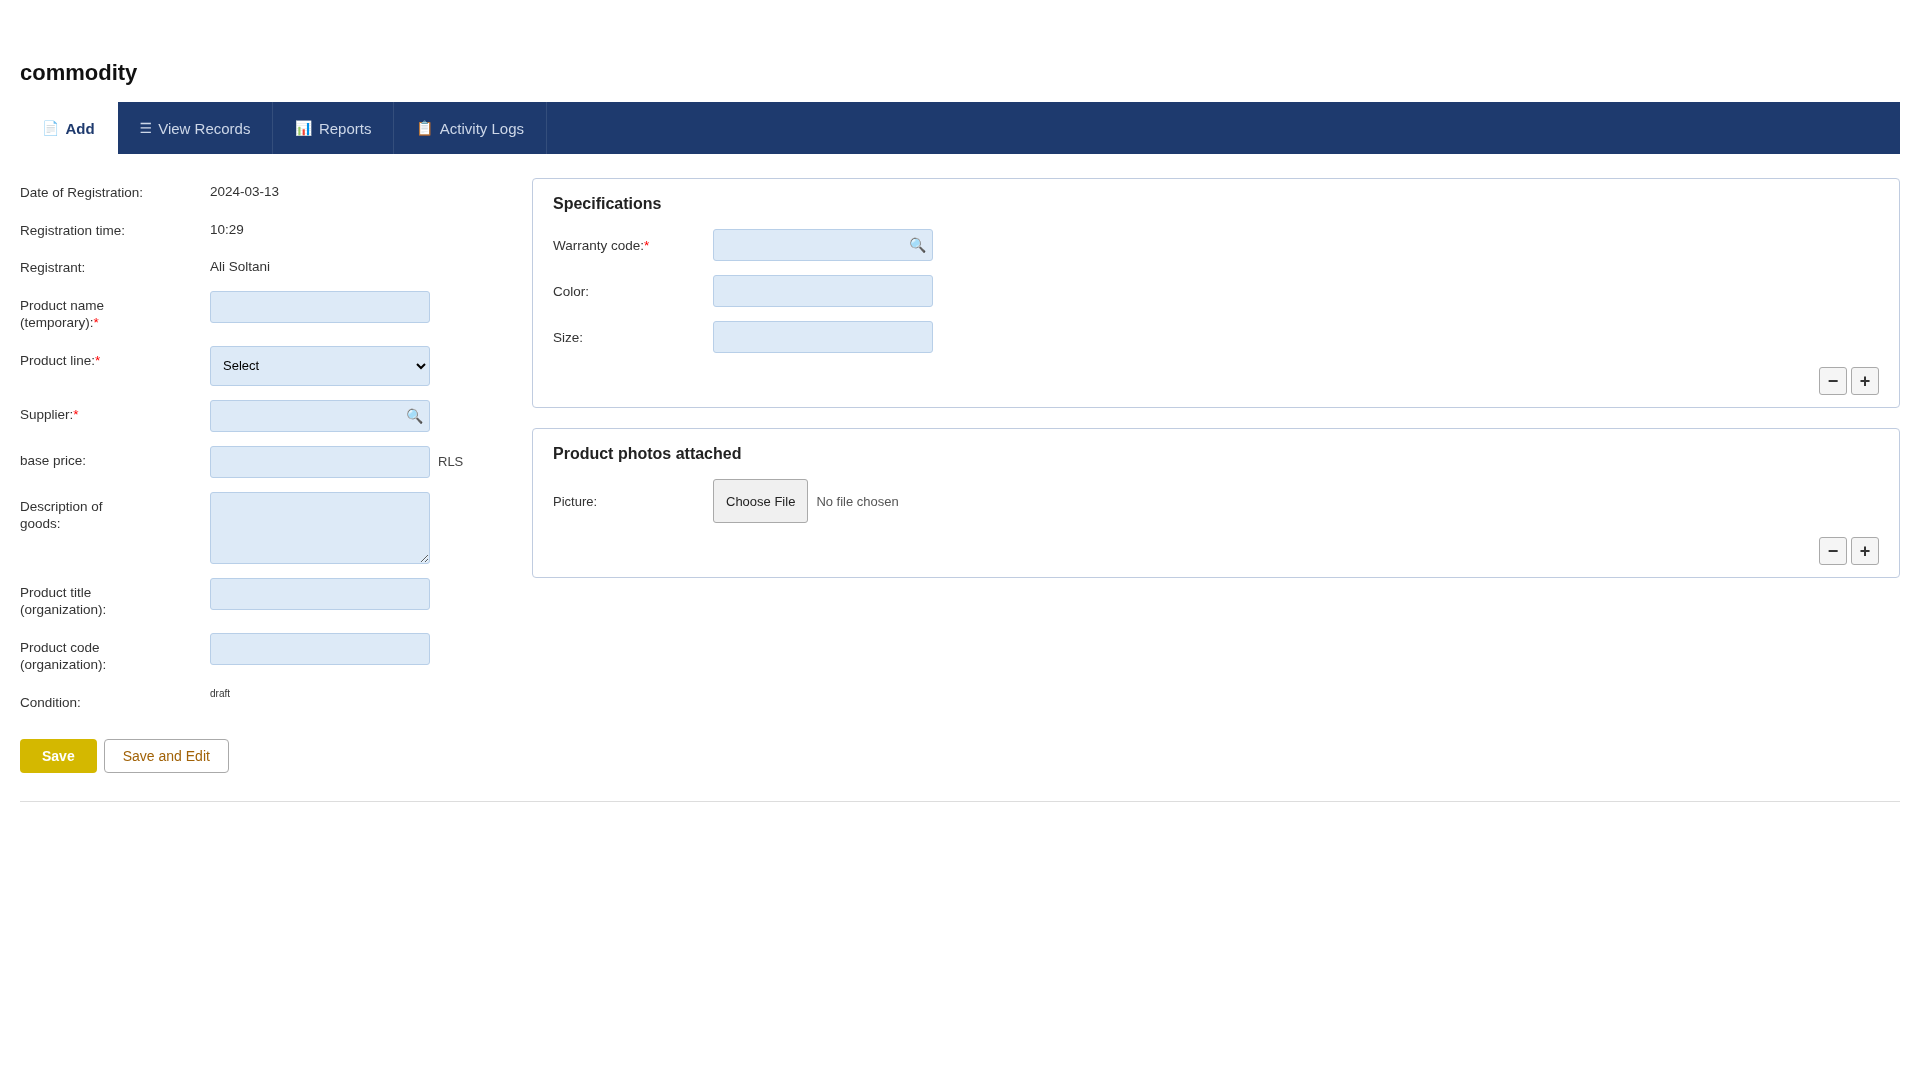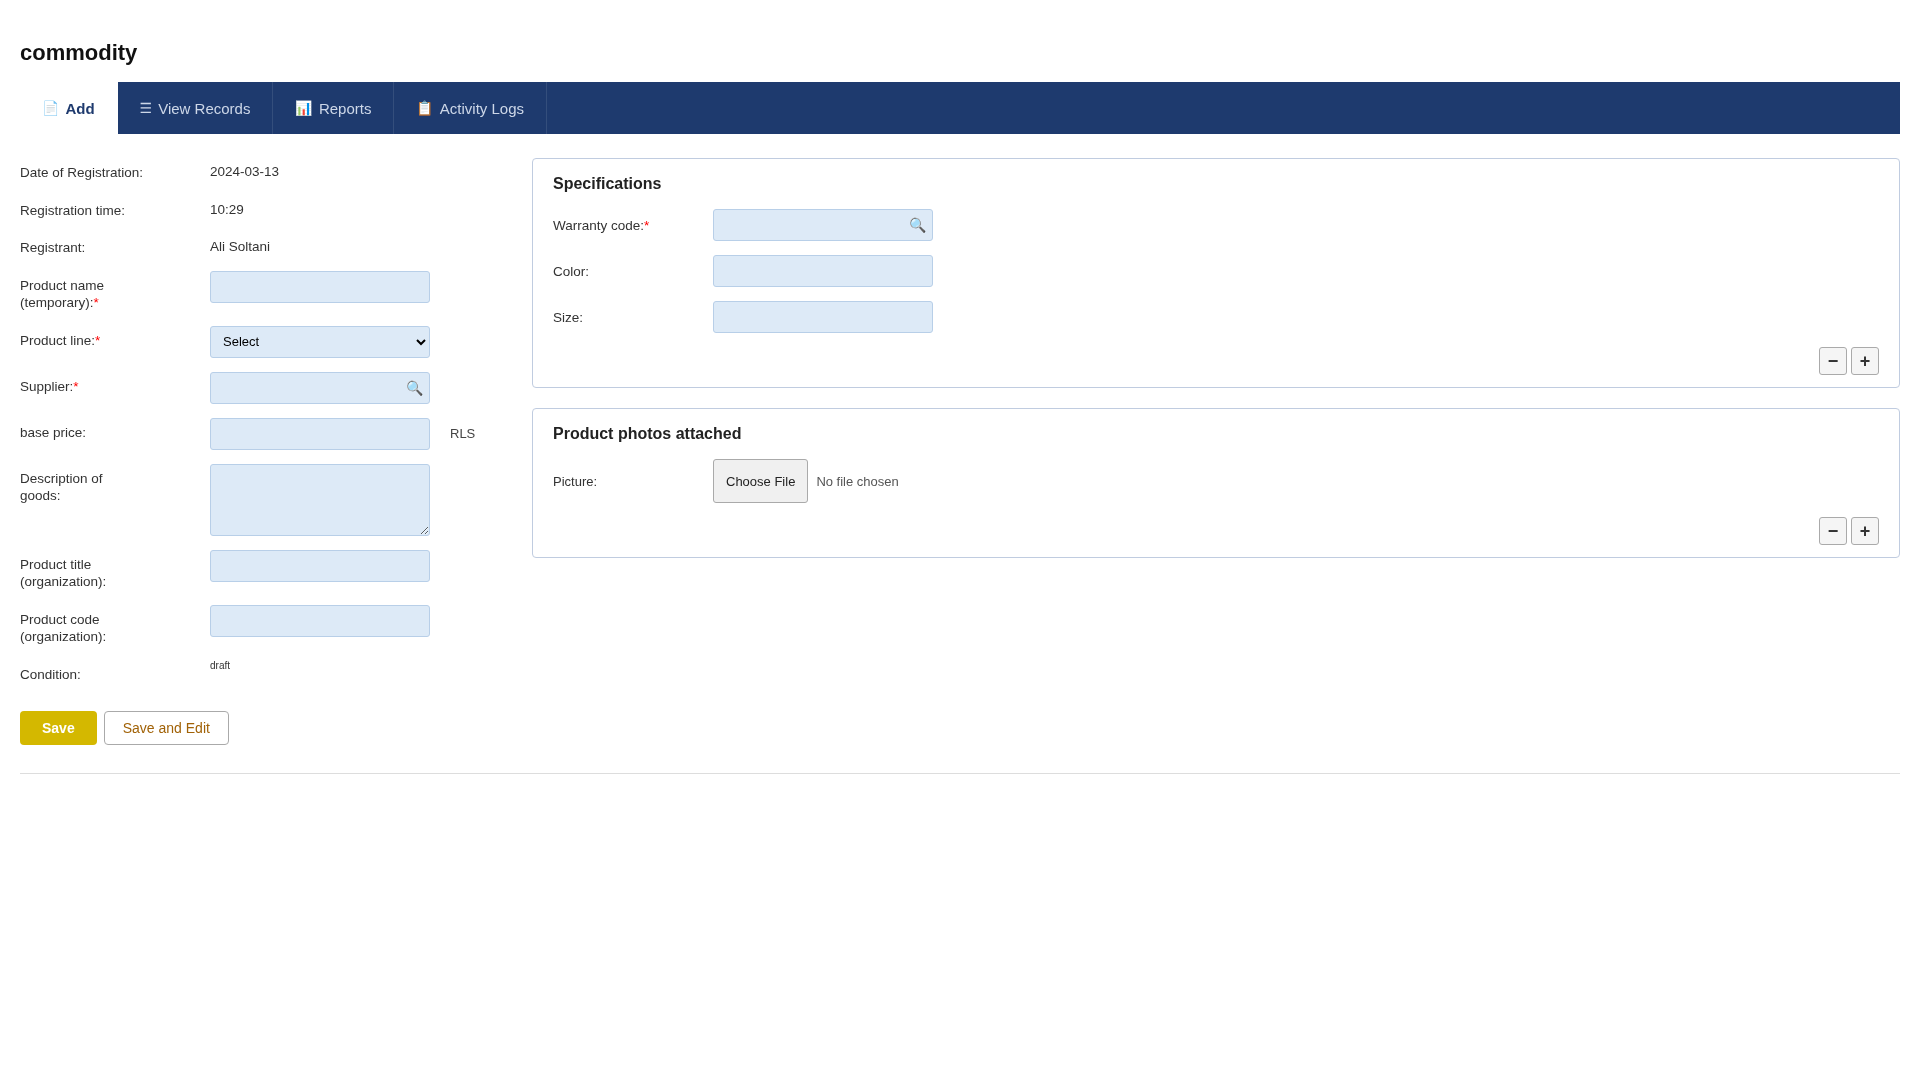--- a/index.html
+++ b/index.html
@@ -3,21 +3,21 @@
   <meta charset="utf-8">
   <style>
     * { box-sizing: border-box; margin: 0; padding: 0; }
     body {
       font-family: Arial, sans-serif;
       font-size: 14px;
       background: #fff;
       color: #222;
     }
     .page-wrapper {
-      padding: 40px 20px 20px 20px;
+      padding: 60px 20px 20px 20px;
       max-width: 1920px;
     }
     .page-title {
       font-size: 22px;
       font-weight: bold;
       margin-bottom: 16px;
       color: #111;
     }
     .nav-bar {
       background: #1e3a6e;
@@ -99,21 +99,21 @@
       background: #ddeaf7;
       border: 1px solid #b8cfe8;
       border-radius: 3px;
       padding: 6px 8px;
       font-size: 13px;
       outline: none;
       resize: vertical;
     }
     .form-select {
       width: 220px;
-      height: 32px;
+      height: 40px;
       background: #ddeaf7;
       border: 1px solid #b8cfe8;
       border-radius: 3px;
       padding: 0 8px;
       font-size: 13px;
       outline: none;
       cursor: pointer;
     }
     .input-with-icon {
       position: relative;
@@ -128,21 +128,21 @@
       right: 6px;
       top: 50%;
       transform: translateY(-50%);
       color: #888;
       font-size: 14px;
       cursor: pointer;
     }
     .price-row {
       display: flex;
       align-items: center;
-      gap: 20px;
+      gap: 8px;
     }
     .price-unit {
       font-size: 13px;
       color: #444;
     }
     .condition-value {
       font-size: 10px;
       color: #333;
     }
 

